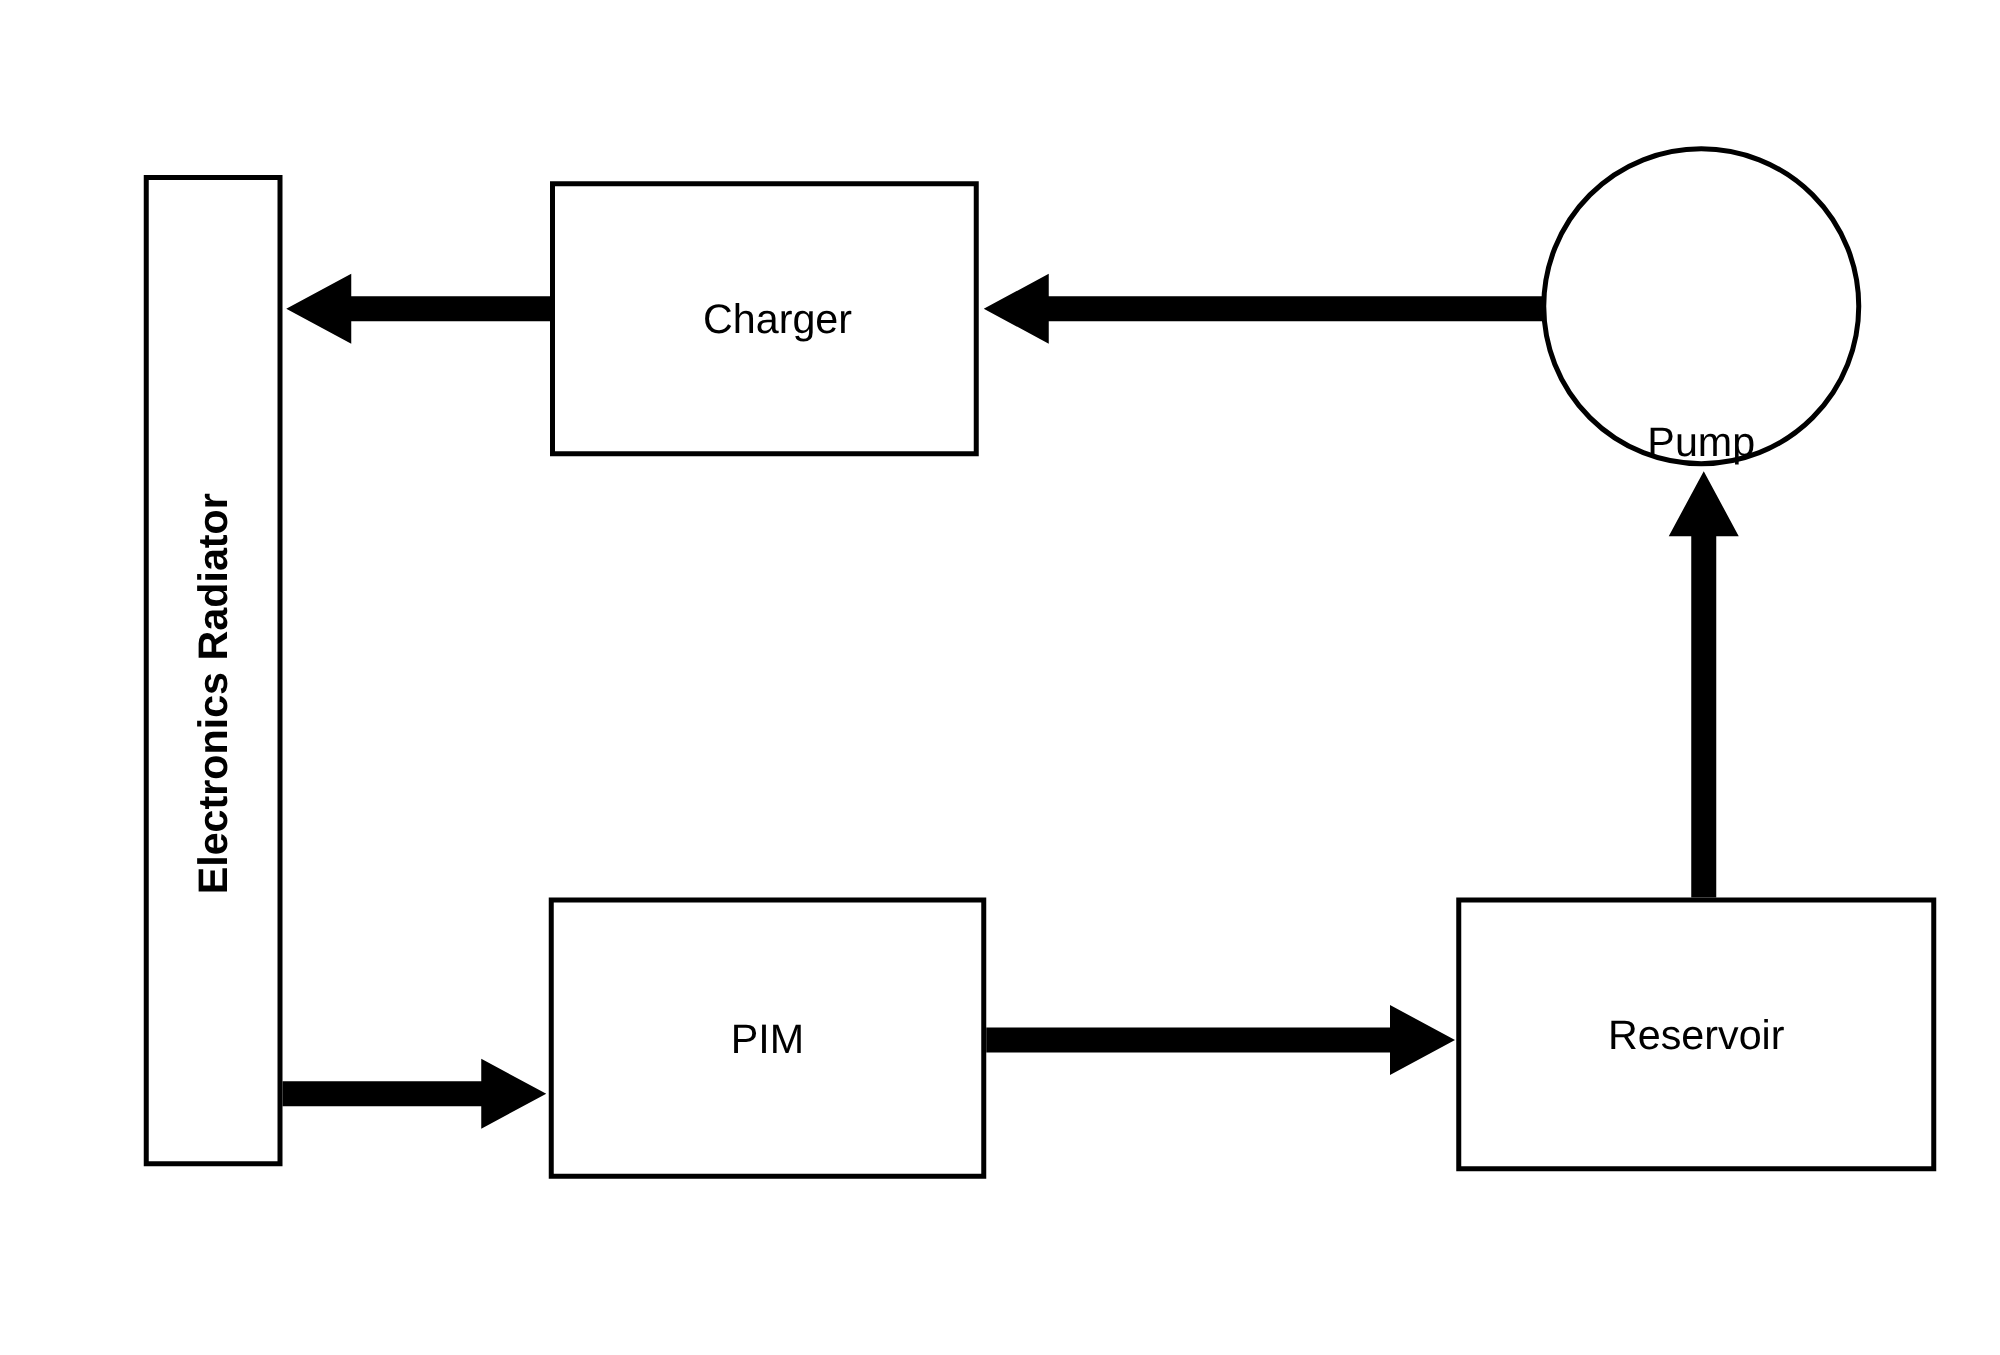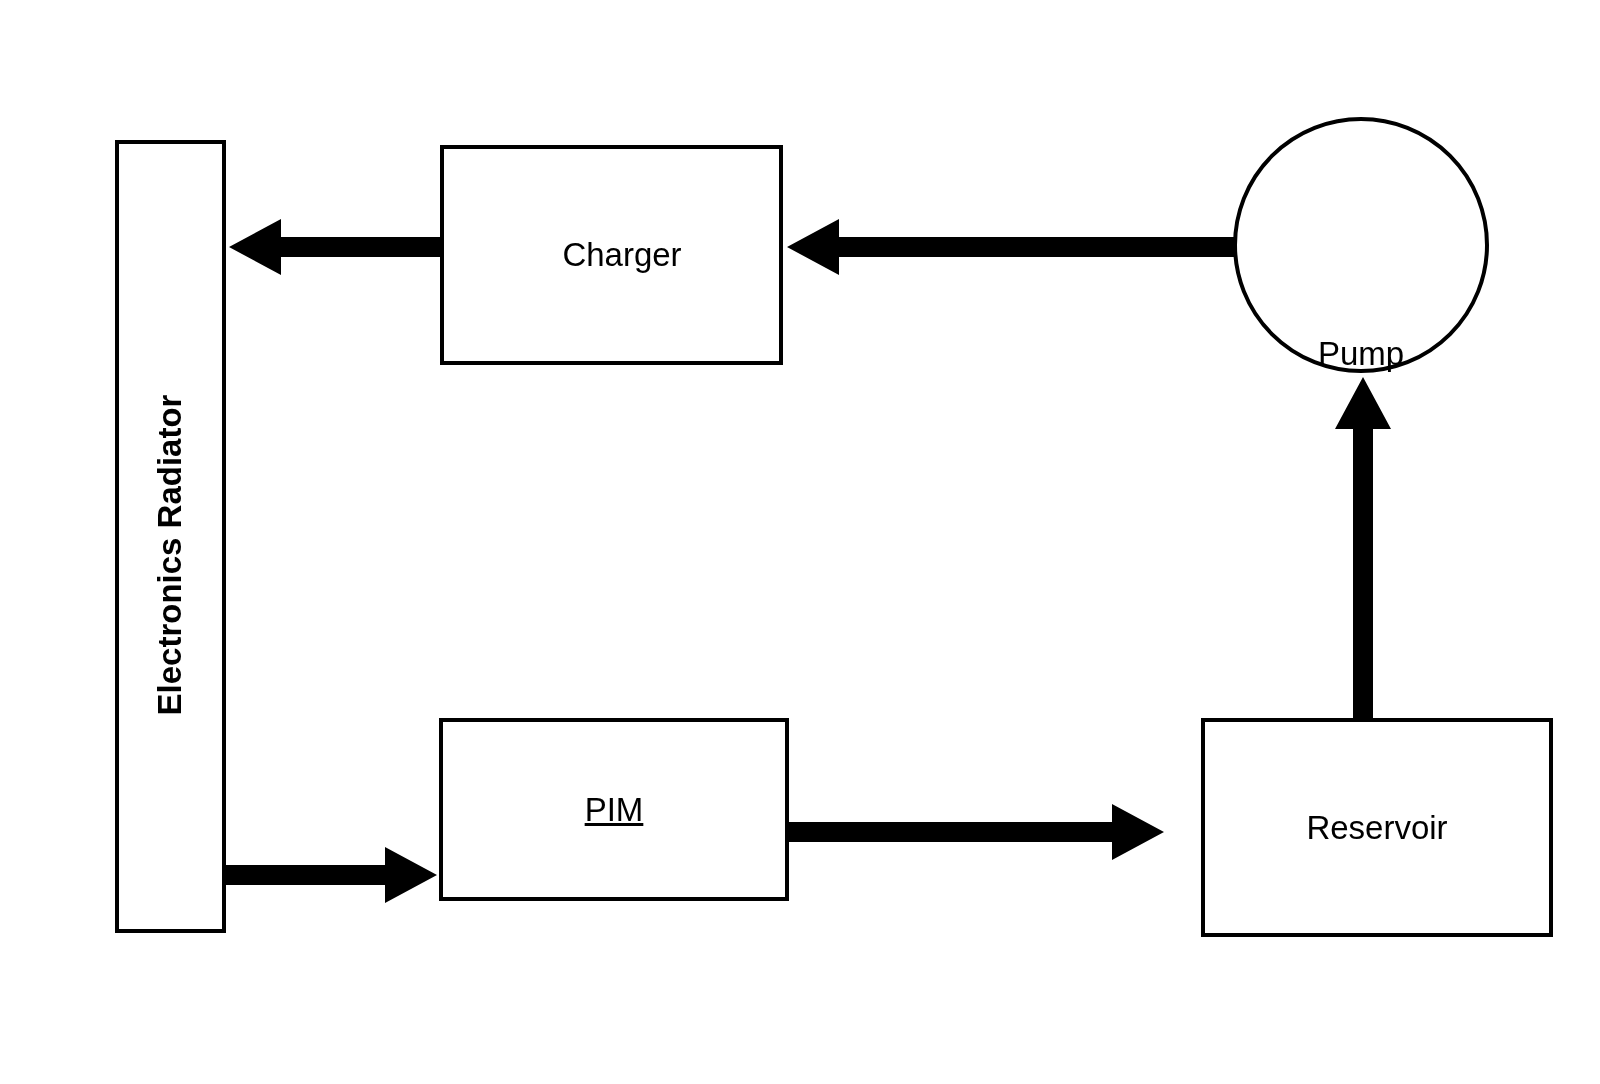--- a/index.html
+++ b/index.html
@@ -37,25 +37,25 @@
   #node-radiator .node-label {
     font-weight: bold;
     transform: rotate(-90deg) translateX(-18px);
   }
   #node-charger {
     left: 440px; top: 145px;
     width: 343px; height: 220px; padding-left: 21px;
   }
   #node-pim {
     left: 439px; top: 718px;
-    width: 350px; height: 183px; text-decoration: underline;
+    width: 350px; height: 225px;
   }
   #node-reservoir {
     left: 1165px; top: 718px;
-    width: 352px; height: 219px; margin-left: 36px;
+    width: 384px; height: 219px;
   }
   
   #node-pump-label {
     position: absolute;
     left: 1233px; top: 117px;
     width: 256px; height: 256px;
     display: flex;
     align-items: flex-end;
     justify-content: center;
   }

